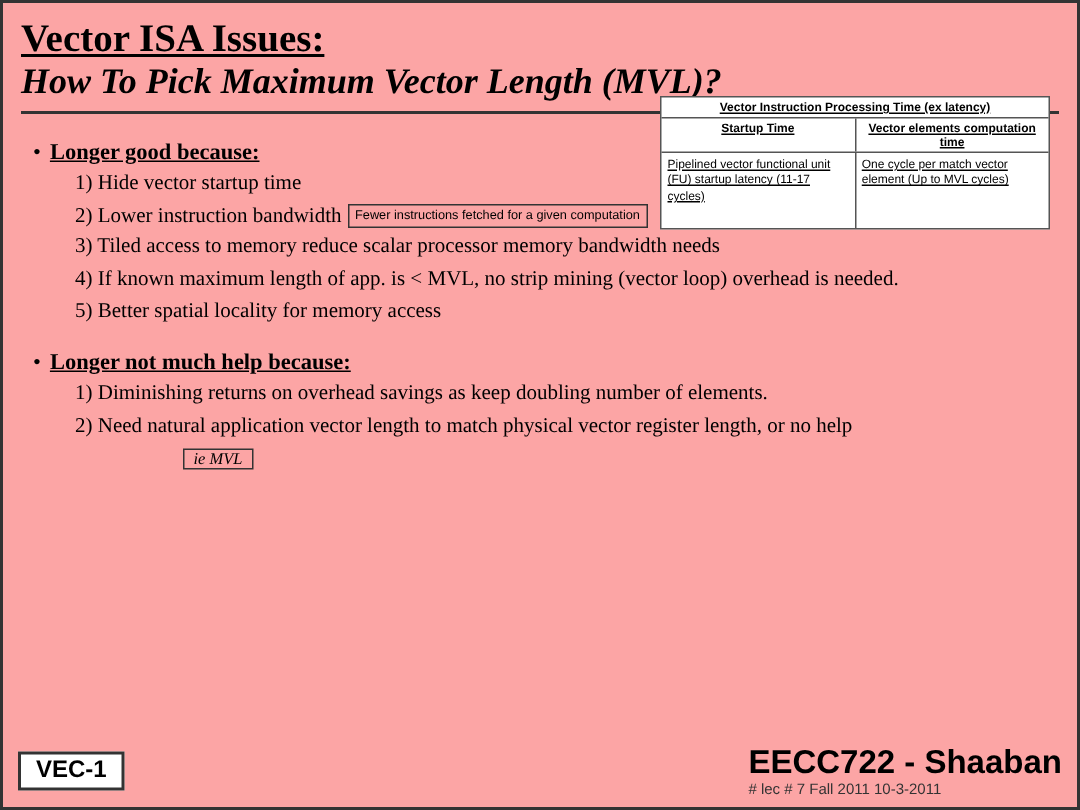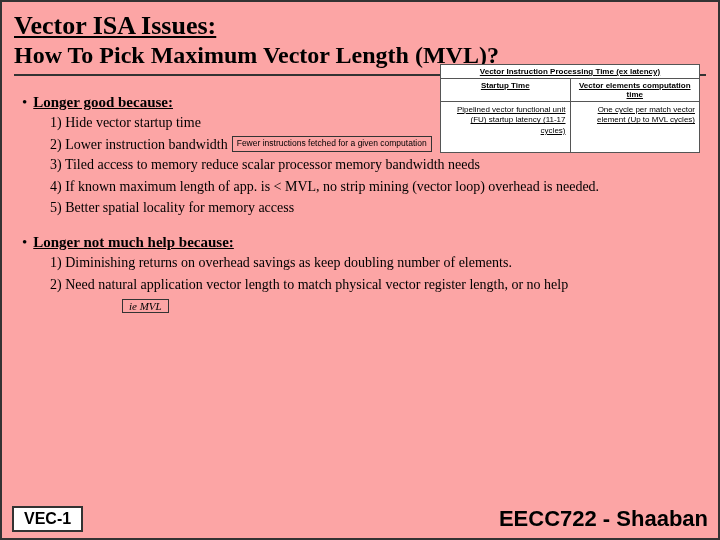--- a/index.html
+++ b/index.html
@@ -34,20 +34,21 @@
       text-decoration: underline;
       color: #000;
       line-height: 1.2;
     }
 
     .title-line2 {
       font-size: 24px;
       font-weight: bold;
       color: #000;
       line-height: 1.2;
+      font-style: italic;
     }
 
     .content-area {
       display: flex;
       flex-direction: column;
       padding: 0 8px;
     }
 
     
     .diagram-container {
@@ -90,21 +91,20 @@
     .diagram-body-row {
       display: flex;
       min-height: 50px;
     }
 
     .diagram-body-cell {
       flex: 1;
       padding: 3px 4px;
       font-size: 8px;
       line-height: 1.3;
-      text-align: right;
     }
 
     .diagram-body-cell:first-child {
       border-right: 1px solid #555;
     }
 
     .bullet-section {
       margin-top: 4px;
     }
 
@@ -258,16 +258,17 @@
         <span class="ie-mvl">ie MVL</span>
       </div>
     </div>
 
   </div>
 
   <div class="footer">
     <div class="vec-label">VEC-1</div>
     <div class="footer-right">
       <div class="eecc-label">EECC722 - Shaaban</div>
+      <div class="footer-sub"># lec # 7   Fall 2011   10-3-2011</div>
     </div>
   </div>
 
 </div>
 
 </body></html>

